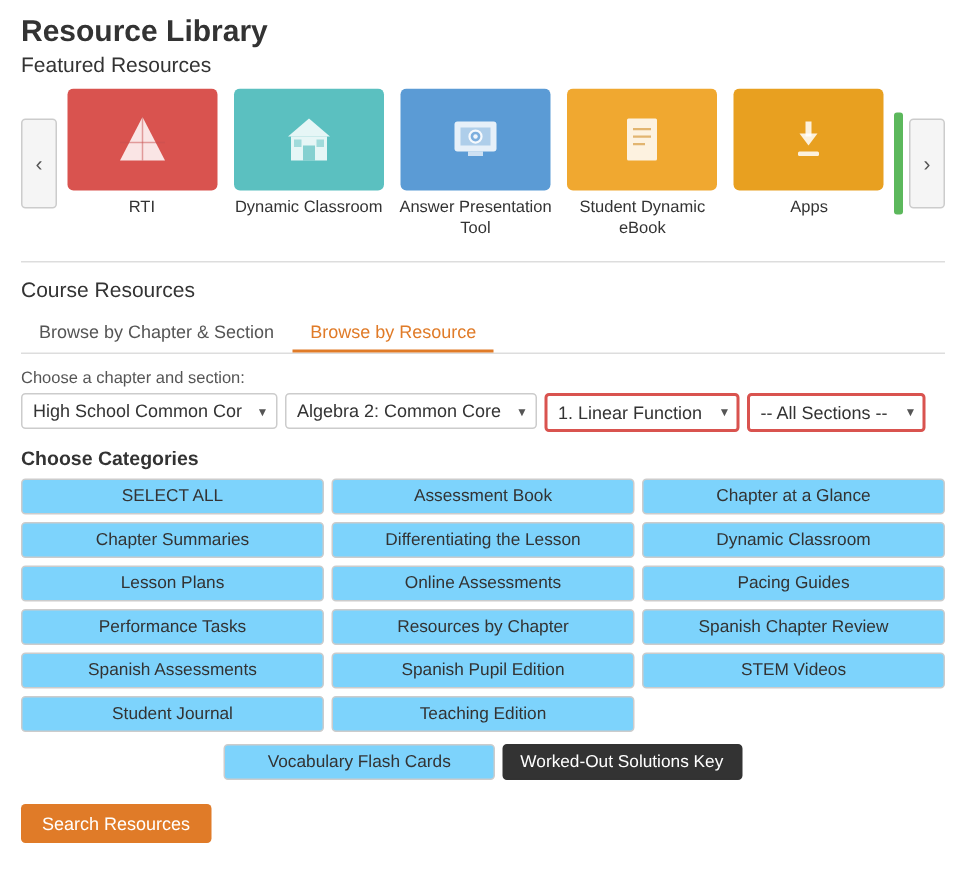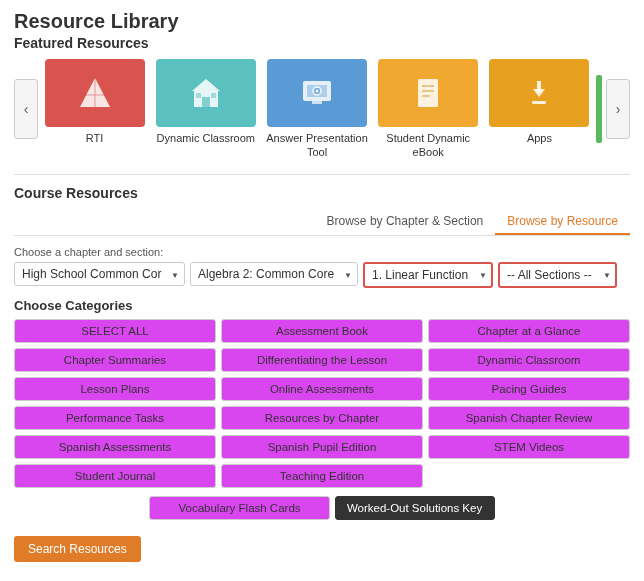--- a/index.html
+++ b/index.html
@@ -15,21 +15,21 @@
       padding: 10px 14px;
     }
     h1.page-title {
       font-size: 20px;
       font-weight: bold;
       color: #333;
       margin-bottom: 2px;
     }
     h2.section-title {
       font-size: 14px;
-      font-weight: bold;
+      font-weight: normal;
       color: #333;
       margin-bottom: 8px;
     }
     .featured-section {
       margin-bottom: 14px;
     }
     .carousel-wrapper {
       display: flex;
       align-items: center;
       gap: 4px;
@@ -92,21 +92,20 @@
 
     .course-resources-section {
       border-top: 1px solid #ddd;
       padding-top: 10px;
     }
     .tabs-row {
       display: flex;
       gap: 0;
       margin-bottom: 10px;
       border-bottom: 1px solid #ddd;
-      justify-content: flex-end;
     }
     .tab-item {
       padding: 5px 12px;
       font-size: 12px;
       cursor: pointer;
       color: #555;
       border-bottom: 2px solid transparent;
     }
     .tab-item.active {
       color: #e07b28;
@@ -161,21 +160,21 @@
       display: grid;
       grid-template-columns: repeat(3, 1fr);
       gap: 5px;
       margin-bottom: 8px;
     }
     .category-btn {
       border: 1px solid #ccc;
       border-radius: 3px;
       padding: 5px 4px;
       font-size: 11.5px;
-      background: #d946ef;
+      background: #7dd3fc;
       cursor: pointer;
       text-align: center;
       color: #333;
     }
     .category-btn.selected {
       background: #333;
       color: #fff;
       border-color: #333;
       text-align: center;
     }

